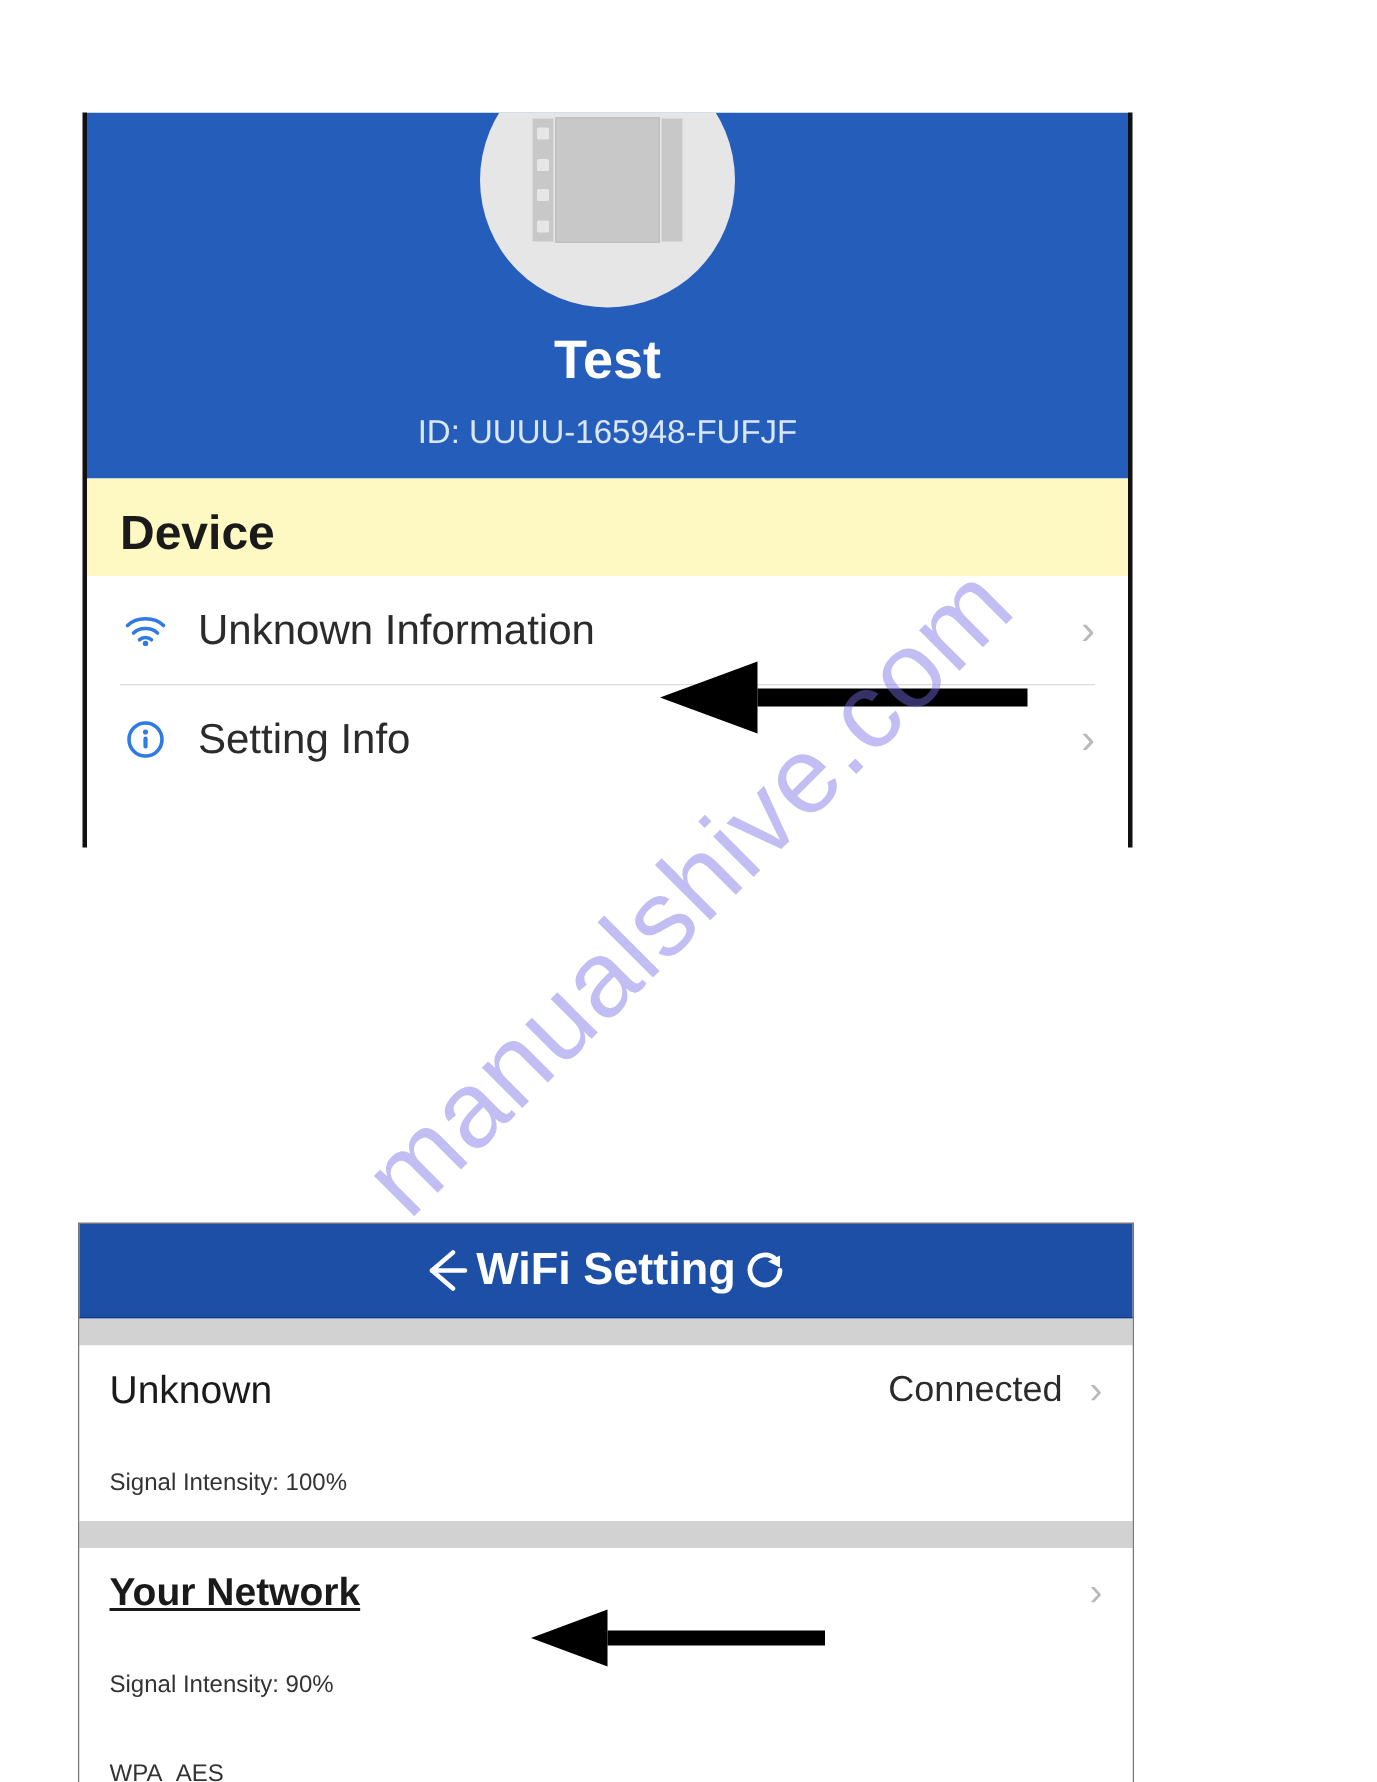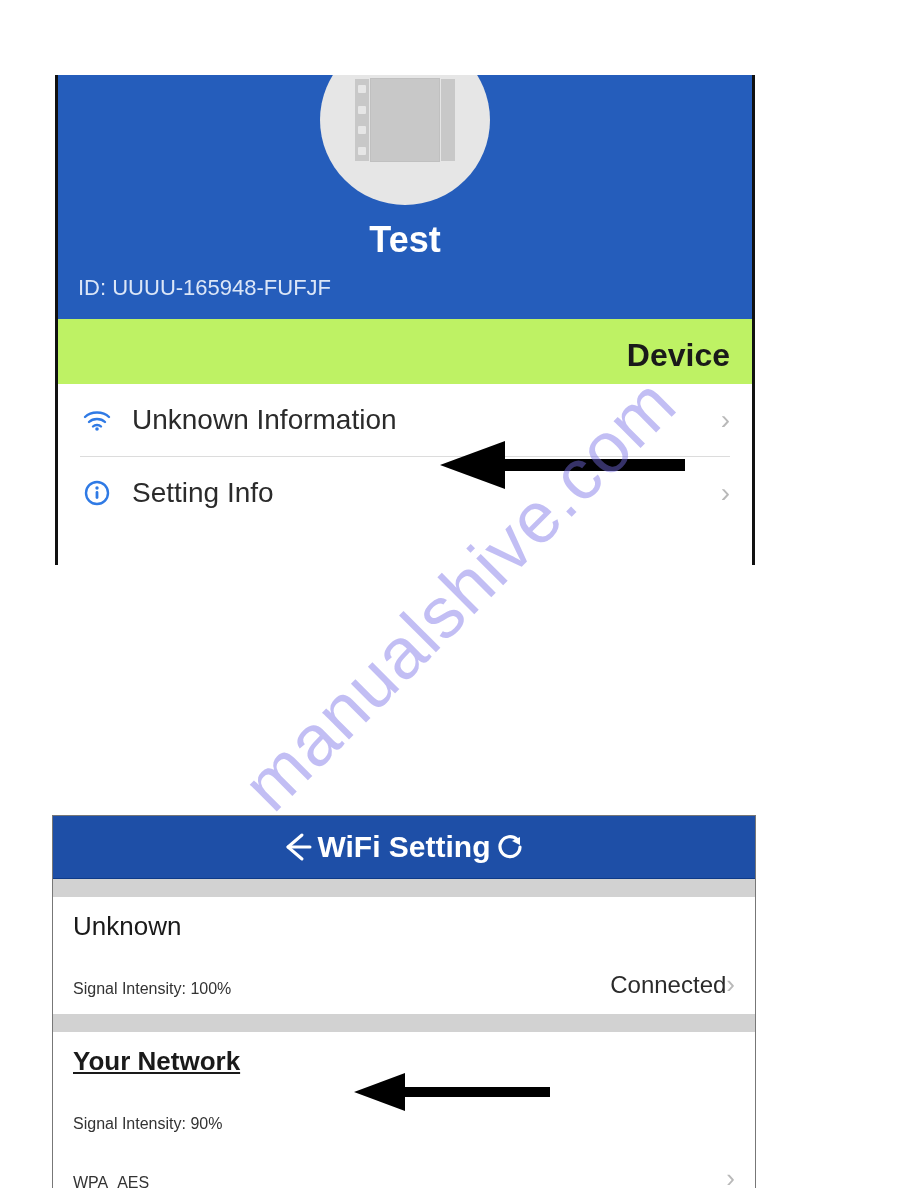--- a/index.html
+++ b/index.html
@@ -88,28 +88,28 @@
     color:#fff;
     font-size:36px;
     font-weight:600;
     text-align:center;
     margin-top:14px;
   }
   .shot1 .device-id {
     color:#dbe6f7;
     font-size:22px;
     padding:14px 20px 0 20px;
+    text-align:center;
   }
   .shot1 .section-head {
     font-size:32px;
     font-weight:700;
     color:#1a1a1a;
     padding:18px 22px 10px 22px;
-    background:#bef264;
-    text-align:right;
+    background:#fef9c3;
   }
   .row {
     display:flex;
     align-items:center;
     padding:20px 22px;
     background:#fff;
     position:relative;
   }
   .row .icon {
     width:34px;
@@ -167,42 +167,42 @@
     font-weight:600;
   }
   .shot2 .graybar {
     height:18px;
     background:#d2d2d2;
   }
   .net-row {
     background:#fff;
     padding:14px 20px 14px 20px;
     display:flex;
-    align-items:flex-end;
+    align-items:flex-start;
   }
   .net-row .info {
     flex:1;
   }
   .net-row .name {
     font-size:26px;
     color:#1a1a1a;
     font-weight:400;
     margin-bottom:6px;
   }
   .net-row .name.bold { font-weight:700;text-decoration:underline; }
   .net-row .sub {
     font-size:16px;
     color:#333;
     line-height:1.4;
     margin-top:36px;
   }
   .net-row .right {
     display:flex;
     align-items:center;
-    gap:0;
+    gap:18px;
     color:#2b2b2b;
     font-size:24px;
   }
   .net-row .chev2 {
     color:#b9b9b9;
     font-size:26px;
   }
 
   .arrow2 {
     position:absolute;

